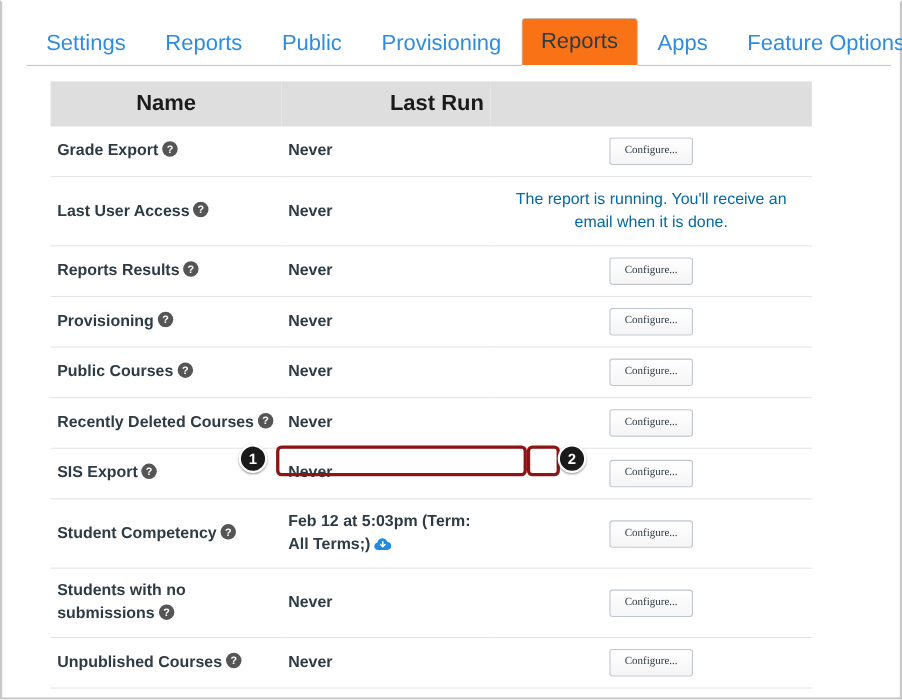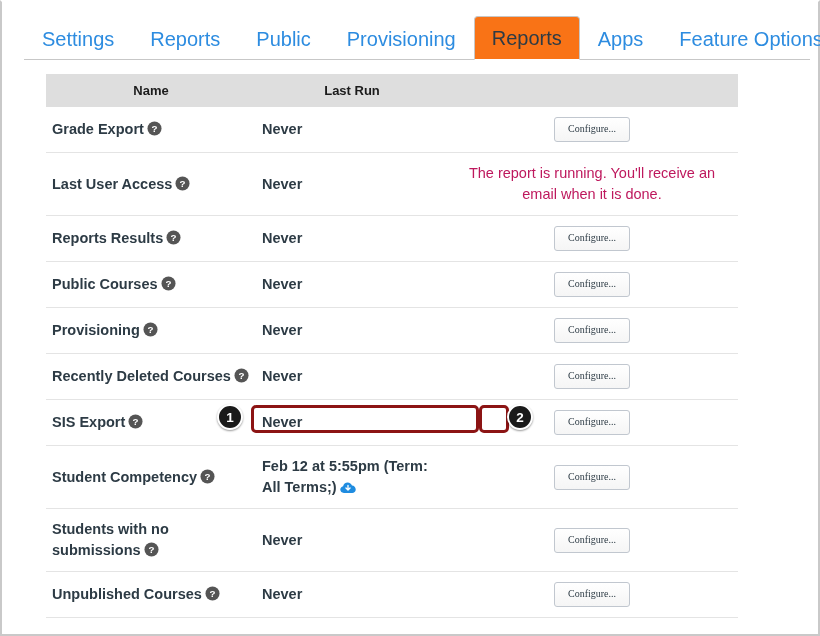--- a/index.html
+++ b/index.html
@@ -85,27 +85,27 @@
     left: 44px;
     top: 72px;
     width: 692px;
     border-collapse: collapse;
     font-size: 14.5px;
   }
   #reports-table thead th {
     background: #dedede;
     color: #1b1b1b;
     font-weight: bold;
-    font-size: 13px;
+    font-size: 20px;
     padding: 9px 6px;
     border: none;
     text-align: center;
   }
   #reports-table thead th.col-name { width: 210px; text-align: center; }
-  #reports-table thead th.col-lastrun { width: 190px; text-align: center; padding-left: 8px;}
+  #reports-table thead th.col-lastrun { width: 190px; text-align: right; padding-left: 8px;}
   #reports-table thead th.col-action { width: 292px; }
 
   #reports-table tbody td {
     border-top: 1px solid #e4e4e4;
     padding: 10px 6px;
     vertical-align: middle;
     color: #2d3b45;
   }
   #reports-table tbody tr:first-child td { border-top: none; }
   #reports-table tbody tr:last-child td { border-bottom: 1px solid #e4e4e4; }
@@ -157,21 +157,21 @@
     background: linear-gradient(#ffffff, #f5f5f5);
     border: 1px solid #c1c7cf;
     border-radius: 3px;
     cursor: pointer;
     line-height: 1.2;
   }
 
   .running-msg {
     text-align: center;
     line-height: 1.45;
-    color: #be185d;
+    color: #0369a1;
     font-size: 14.5px;
     padding: 0 8px;
   }
 
   
   .anno-badge {
     position: absolute;
     width: 26px;
     height: 26px;
     border-radius: 50%;
@@ -246,57 +246,57 @@
         </tr>
         <tr>
           <td class="cell-name"><span>Reports Results</span><span class="help-icon"><svg viewBox="0 0 16 16" width="15" height="15" aria-hidden="true">
                 <circle cx="8" cy="8" r="7.5" fill="#555555"></circle>
                 <text x="8" y="11.6" text-anchor="middle" font-family="Liberation Sans, sans-serif" font-size="10.5" font-weight="bold" fill="#ffffff">?</text>
               </svg></span></td>
           <td class="cell-lastrun"><span>Never</span></td>
           <td class="cell-action"><button class="configure-btn">Configure...</button></td>
         </tr>
         <tr>
+          <td class="cell-name"><span>Provisioning</span><span class="help-icon"><svg viewBox="0 0 16 16" width="15" height="15" aria-hidden="true">
+                <circle cx="8" cy="8" r="7.5" fill="#555555"></circle>
+                <text x="8" y="11.6" text-anchor="middle" font-family="Liberation Sans, sans-serif" font-size="10.5" font-weight="bold" fill="#ffffff">?</text>
+              </svg></span></td>
+          <td class="cell-lastrun"><span>Never</span></td>
+          <td class="cell-action"><button class="configure-btn">Configure...</button></td>
+        </tr>
+        <tr>
           <td class="cell-name"><span>Public Courses</span><span class="help-icon"><svg viewBox="0 0 16 16" width="15" height="15" aria-hidden="true">
                 <circle cx="8" cy="8" r="7.5" fill="#555555"></circle>
                 <text x="8" y="11.6" text-anchor="middle" font-family="Liberation Sans, sans-serif" font-size="10.5" font-weight="bold" fill="#ffffff">?</text>
               </svg></span></td>
           <td class="cell-lastrun"><span>Never</span></td>
           <td class="cell-action"><button class="configure-btn">Configure...</button></td>
         </tr>
         <tr>
-          <td class="cell-name"><span>Provisioning</span><span class="help-icon"><svg viewBox="0 0 16 16" width="15" height="15" aria-hidden="true">
-                <circle cx="8" cy="8" r="7.5" fill="#555555"></circle>
-                <text x="8" y="11.6" text-anchor="middle" font-family="Liberation Sans, sans-serif" font-size="10.5" font-weight="bold" fill="#ffffff">?</text>
-              </svg></span></td>
-          <td class="cell-lastrun"><span>Never</span></td>
-          <td class="cell-action"><button class="configure-btn">Configure...</button></td>
-        </tr>
-        <tr>
           <td class="cell-name"><span>Recently Deleted Courses</span><span class="help-icon"><svg viewBox="0 0 16 16" width="15" height="15" aria-hidden="true">
                 <circle cx="8" cy="8" r="7.5" fill="#555555"></circle>
                 <text x="8" y="11.6" text-anchor="middle" font-family="Liberation Sans, sans-serif" font-size="10.5" font-weight="bold" fill="#ffffff">?</text>
               </svg></span></td>
           <td class="cell-lastrun"><span>Never</span></td>
           <td class="cell-action"><button class="configure-btn">Configure...</button></td>
         </tr>
         <tr>
           <td class="cell-name"><span>SIS Export</span><span class="help-icon"><svg viewBox="0 0 16 16" width="15" height="15" aria-hidden="true">
                 <circle cx="8" cy="8" r="7.5" fill="#555555"></circle>
                 <text x="8" y="11.6" text-anchor="middle" font-family="Liberation Sans, sans-serif" font-size="10.5" font-weight="bold" fill="#ffffff">?</text>
               </svg></span></td>
           <td class="cell-lastrun"><span>Never</span></td>
           <td class="cell-action"><button class="configure-btn">Configure...</button></td>
         </tr>
         <tr>
           <td class="cell-name"><span>Student Competency</span><span class="help-icon"><svg viewBox="0 0 16 16" width="15" height="15" aria-hidden="true">
                 <circle cx="8" cy="8" r="7.5" fill="#555555"></circle>
                 <text x="8" y="11.6" text-anchor="middle" font-family="Liberation Sans, sans-serif" font-size="10.5" font-weight="bold" fill="#ffffff">?</text>
               </svg></span></td>
-          <td class="cell-lastrun"><span>Feb 12 at 5:55pm (Term: All Terms;)</span><span class="cloud-icon"><svg viewBox="0 0 18 14" width="16" height="14" aria-hidden="true">
+          <td class="cell-lastrun"><span>Feb 12 at 5:03pm (Term: All Terms;)</span><span class="cloud-icon"><svg viewBox="0 0 18 14" width="16" height="14" aria-hidden="true">
                 <path d="M4.3 12.6C2 12.6 0.3 10.9 0.3 8.8c0-1.9 1.4-3.5 3.2-3.8C3.9 2.6 6 0.7 8.6 0.7c2.3 0 4.3 1.5 4.9 3.6c2.3 0.1 4.2 2 4.2 4.3c0 2.2-1.8 4-4 4z" fill="#1f8ce0"></path>
                 <path d="M9 4.2v4.1M9 9.3l-2.3-2.3M9 9.3l2.3-2.3" stroke="#ffffff" stroke-width="1.5" fill="none" stroke-linecap="round" stroke-linejoin="round"></path>
               </svg></span></td>
           <td class="cell-action"><button class="configure-btn">Configure...</button></td>
         </tr>
         <tr>
           <td class="cell-name"><span>Students with no submissions</span><span class="help-icon"><svg viewBox="0 0 16 16" width="15" height="15" aria-hidden="true">
                 <circle cx="8" cy="8" r="7.5" fill="#555555"></circle>
                 <text x="8" y="11.6" text-anchor="middle" font-family="Liberation Sans, sans-serif" font-size="10.5" font-weight="bold" fill="#ffffff">?</text>
               </svg></span></td>

